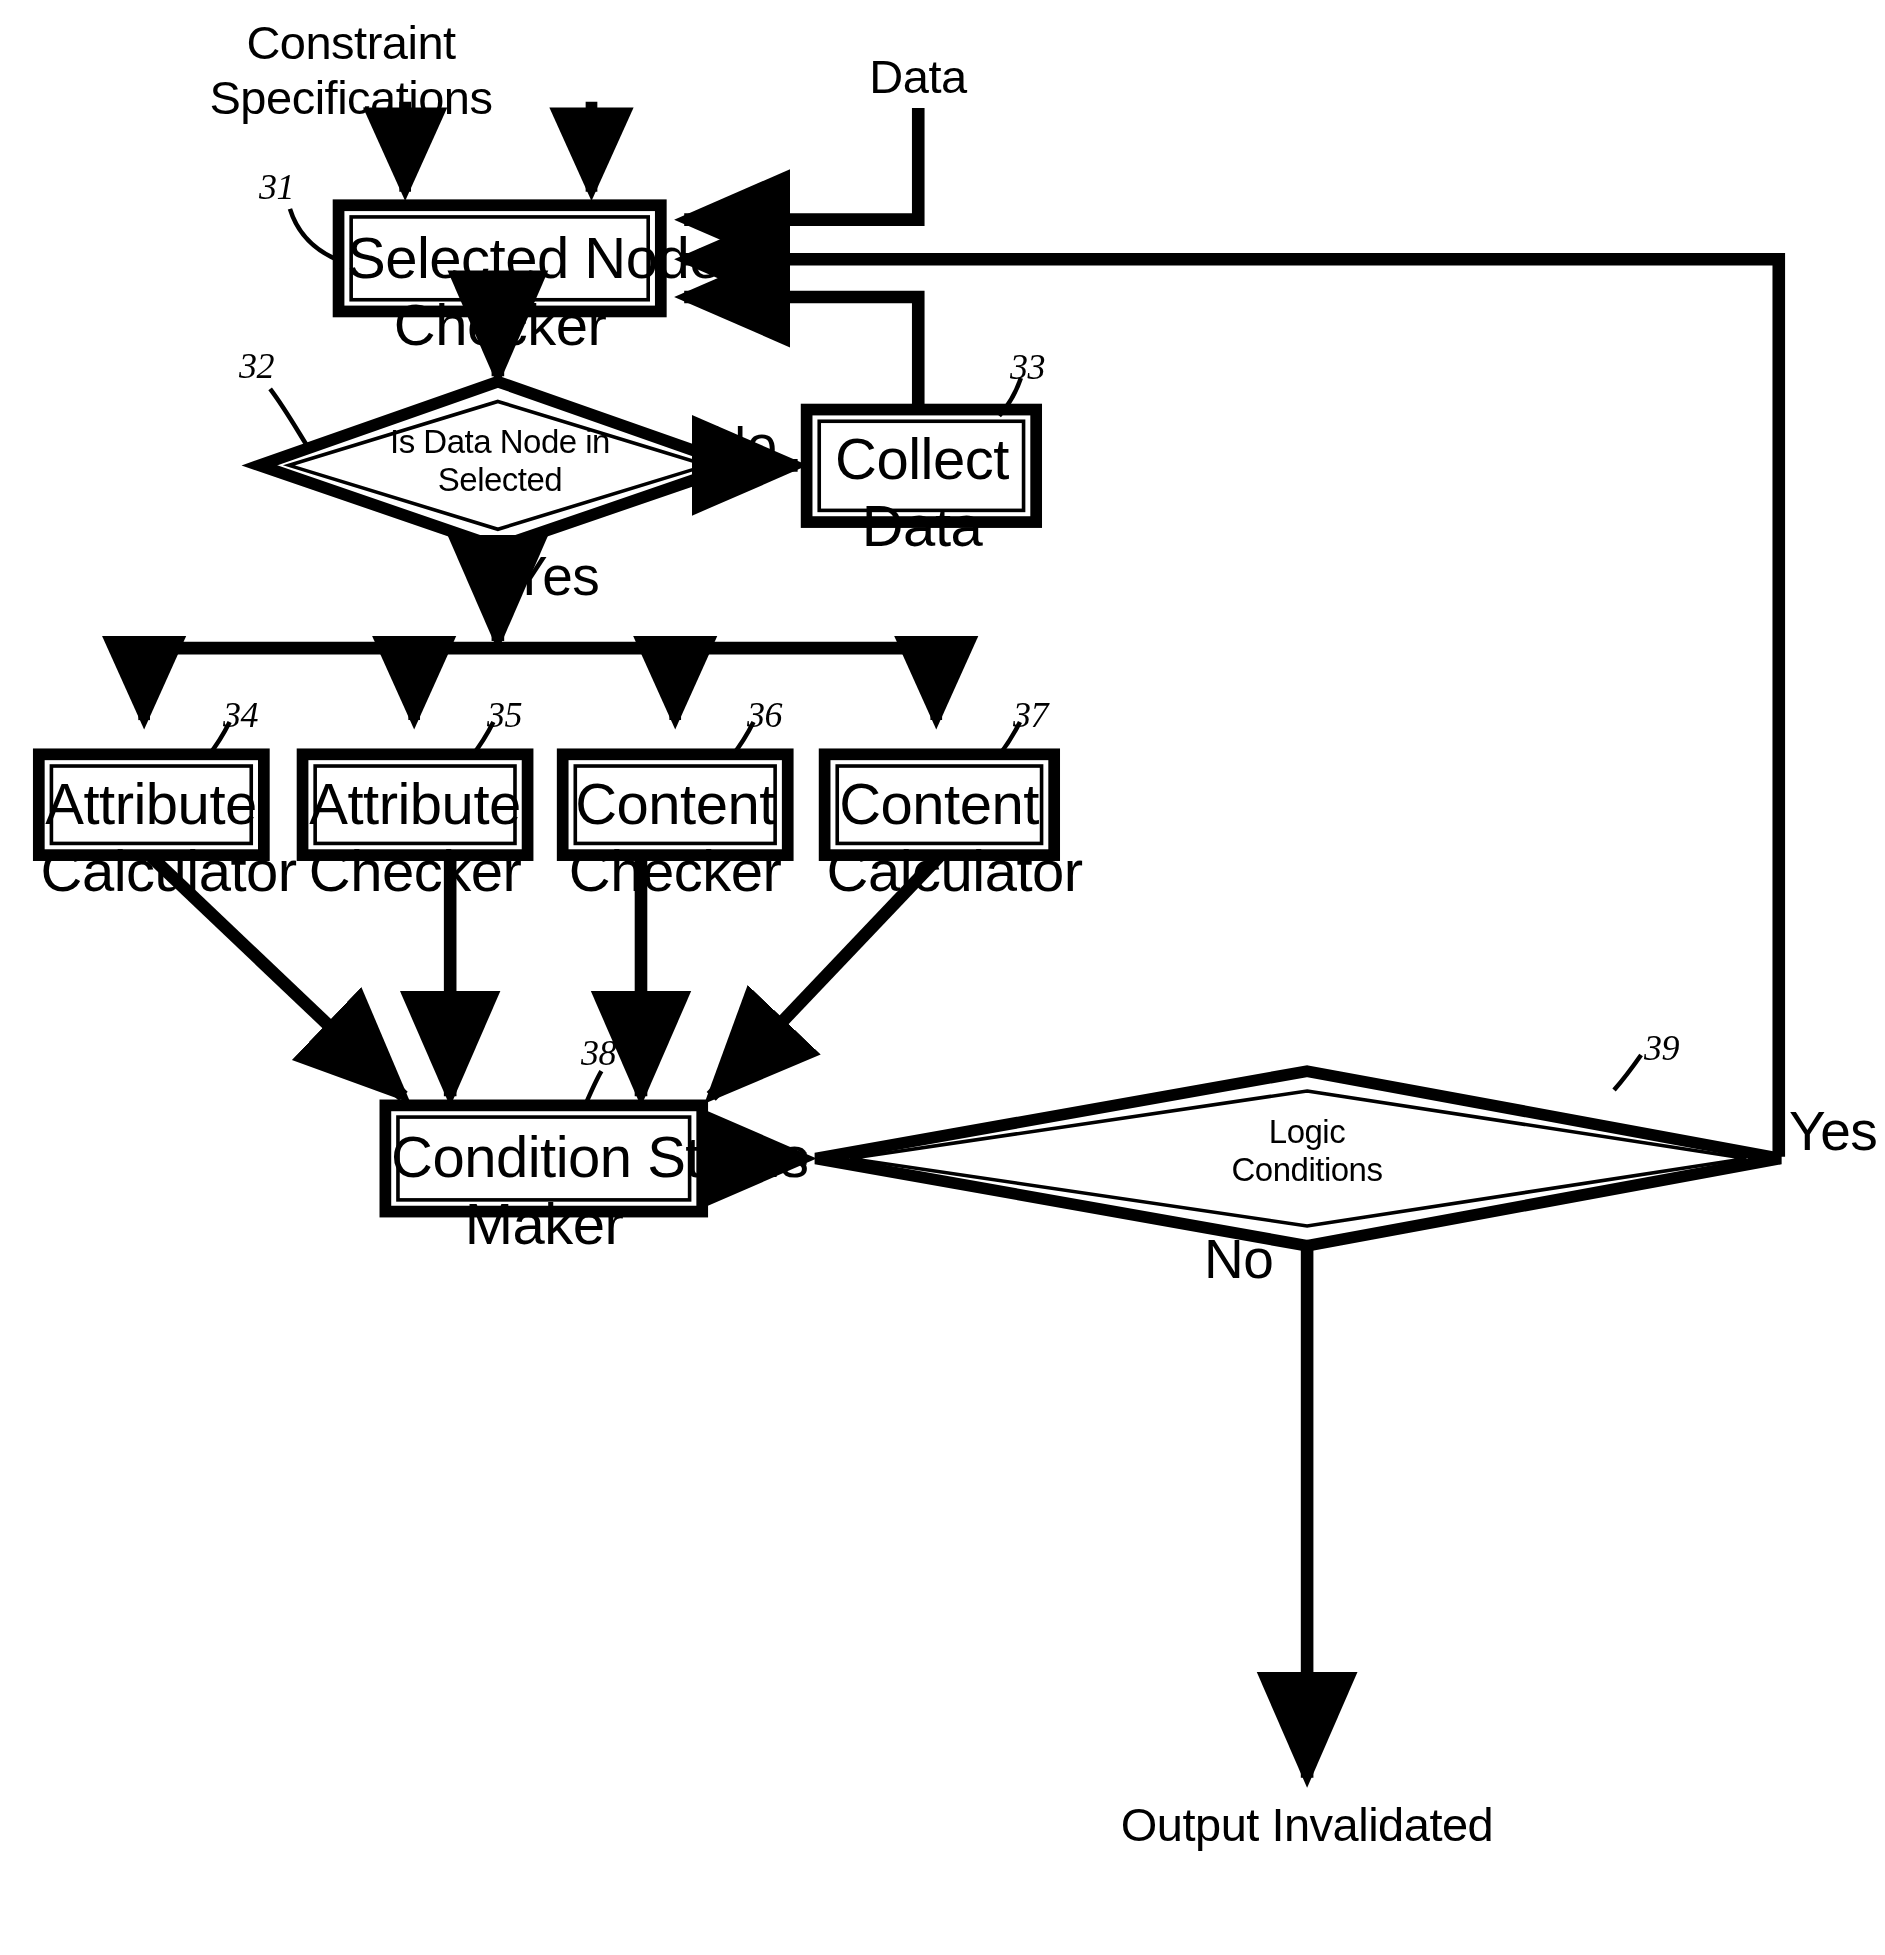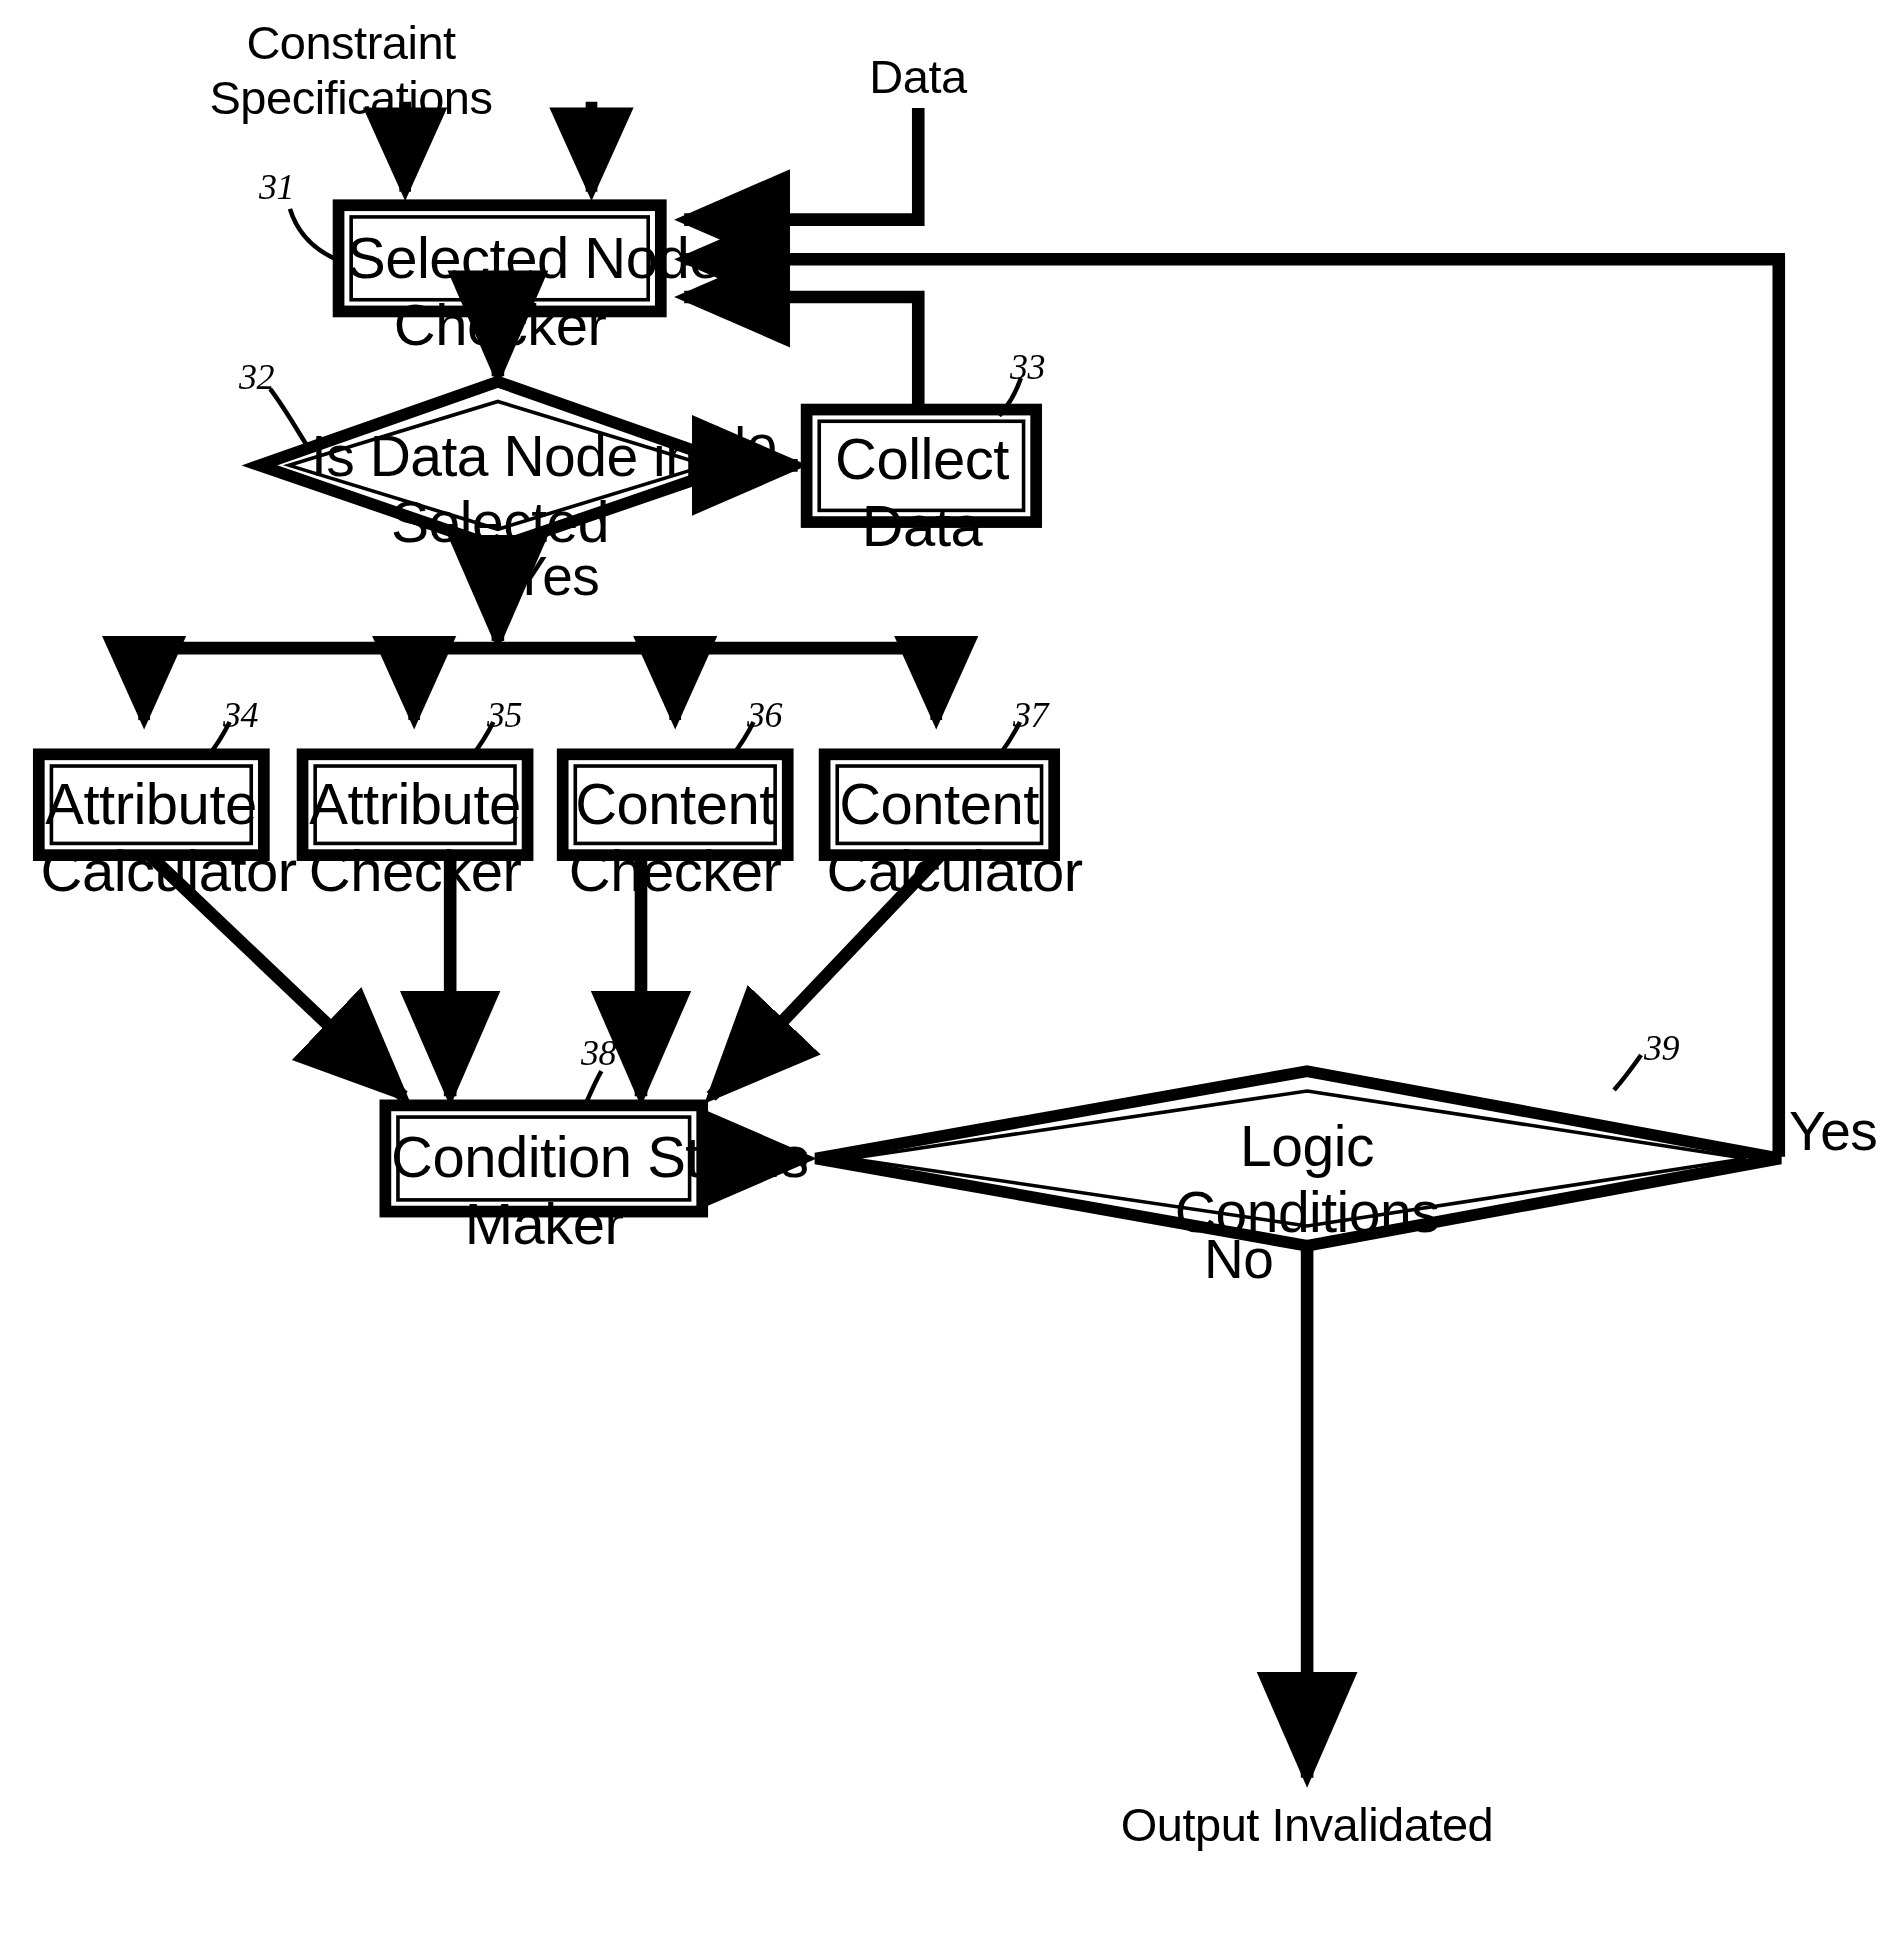--- a/index.html
+++ b/index.html
@@ -18,21 +18,21 @@
     position:absolute;
     font-family:"Liberation Sans", sans-serif;
     color:#000;
     white-space:pre;
     text-align:center;
     line-height:1.16;
     letter-spacing:-0.5px;
   }
   .io-text{font-size:47px;}
   .box-text{font-size:58px;}
-  .dia-text{font-size:57px;}
+  .dia-text{font-size:33px;}
   .yn-text{font-size:55px;}
   .ref-num{font-size:36px;font-style:italic;font-family:"Liberation Serif", serif;}
   .center{transform:translateX(-50%);}
 </style>
 </head>
 <body>
 
 <div id="stage">
 
   <svg id="diagram" viewBox="0 0 2095 2173">
@@ -166,21 +166,21 @@
 
 
   <div class="lbl io-text center" style="left:918px;top:50px;width:216px;">Data</div>
 
   <div class="lbl box-text center" style="left:500px;top:224px;width:306px;">Selected Nodes
 Checker</div>
   <div class="lbl ref-num" style="left:259px;top:167px;">31</div>
 
   <div class="lbl dia-text center" style="left:500px;top:423px;width:378px;">Is Data Node in
 Selected</div>
-  <div class="lbl ref-num" style="left:239px;top:357px;text-align:center;">32</div>
+  <div class="lbl ref-num" style="left:239px;top:346px;text-align:center;">32</div>
 
   <div class="lbl box-text center" style="left:922px;top:425px;width:225px;">Collect
 Data</div>
   <div class="lbl ref-num" style="left:1010px;top:347px;">33</div>
 
   <div class="lbl yn-text center" style="left:742px;top:414px;width:108px;">No</div>
   <div class="lbl yn-text" style="left:511px;top:545px;">Yes</div>
 
   <div class="lbl box-text center" style="left:151px;top:770px;width:221px;">Attribute
 Calculator</div>

